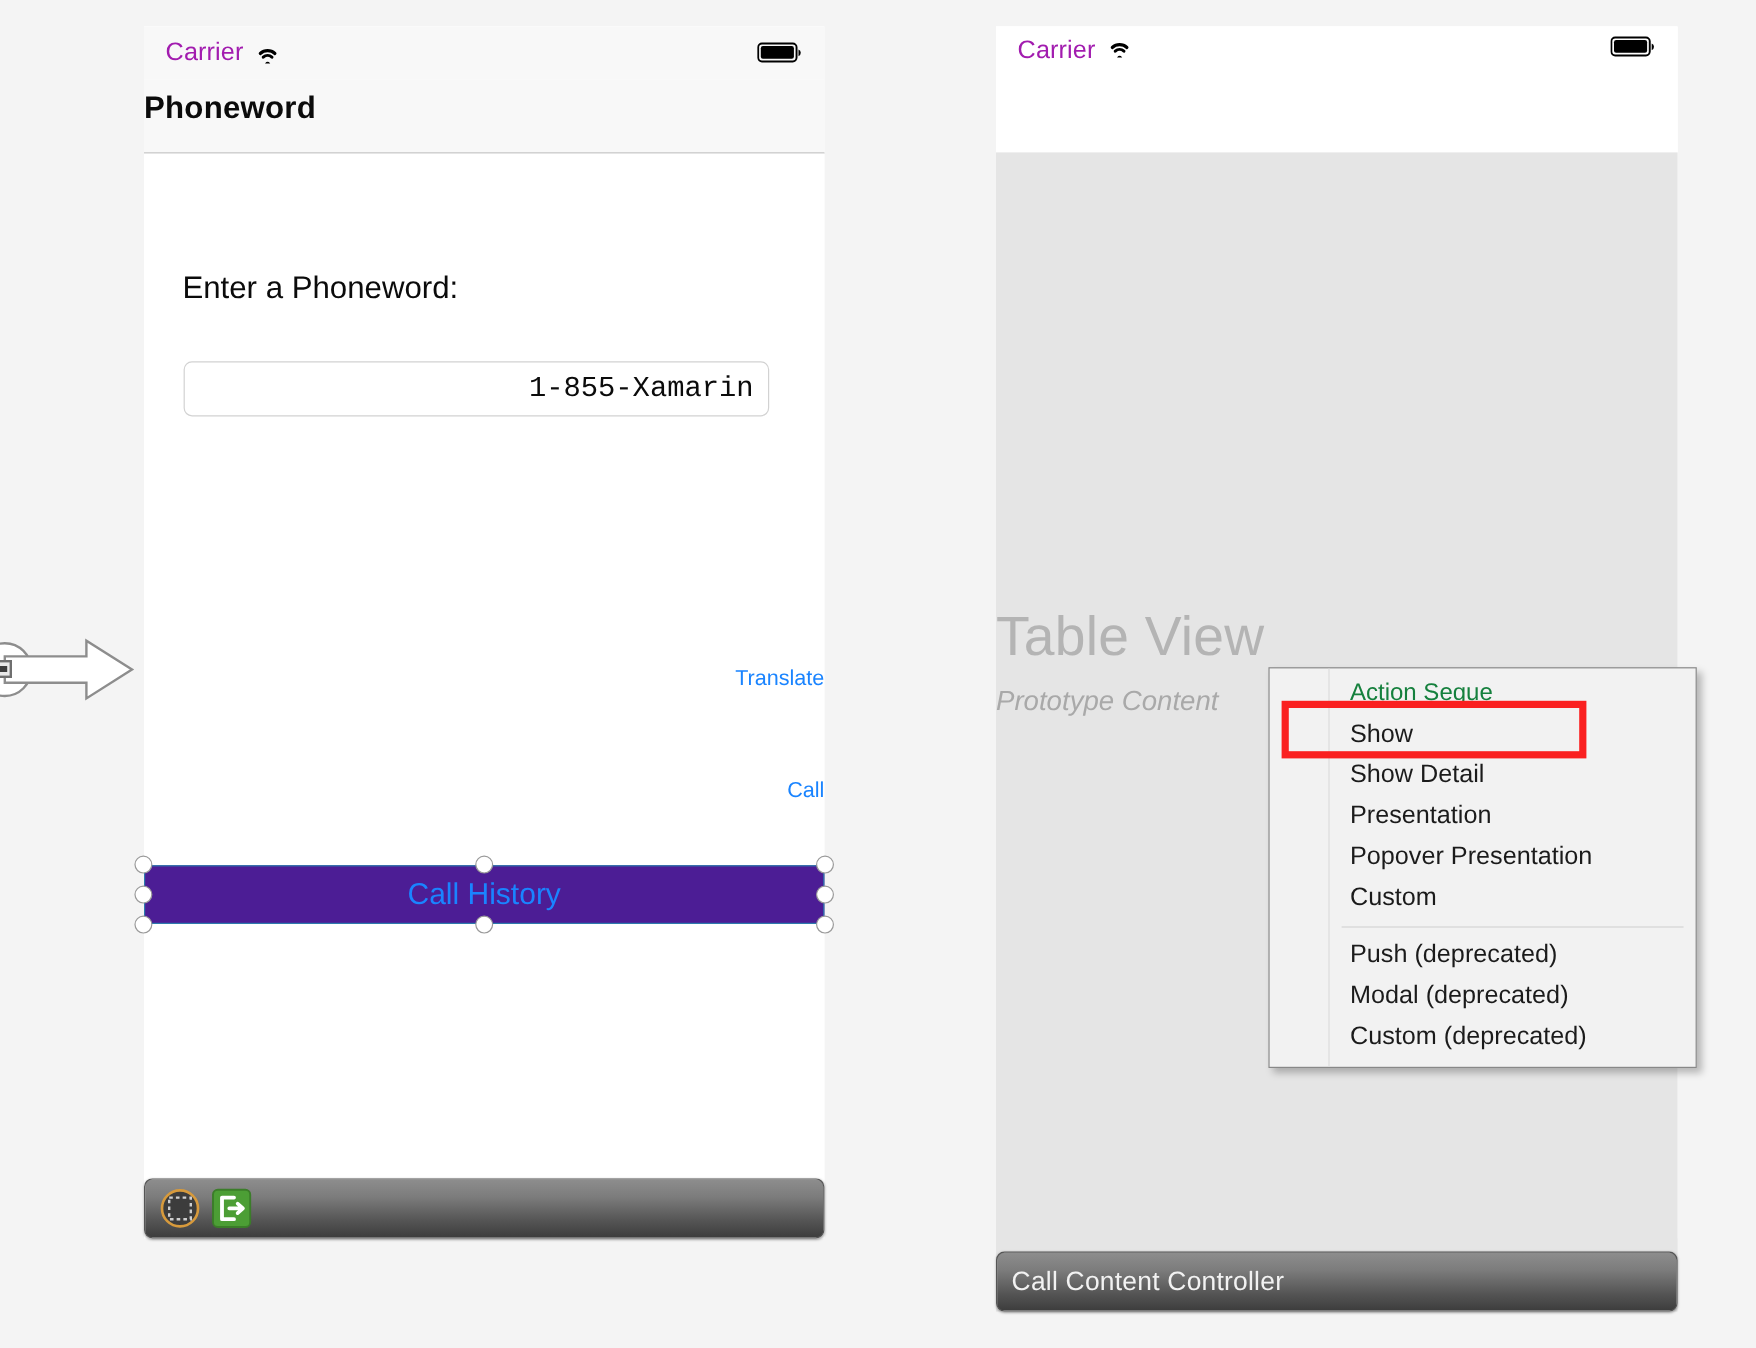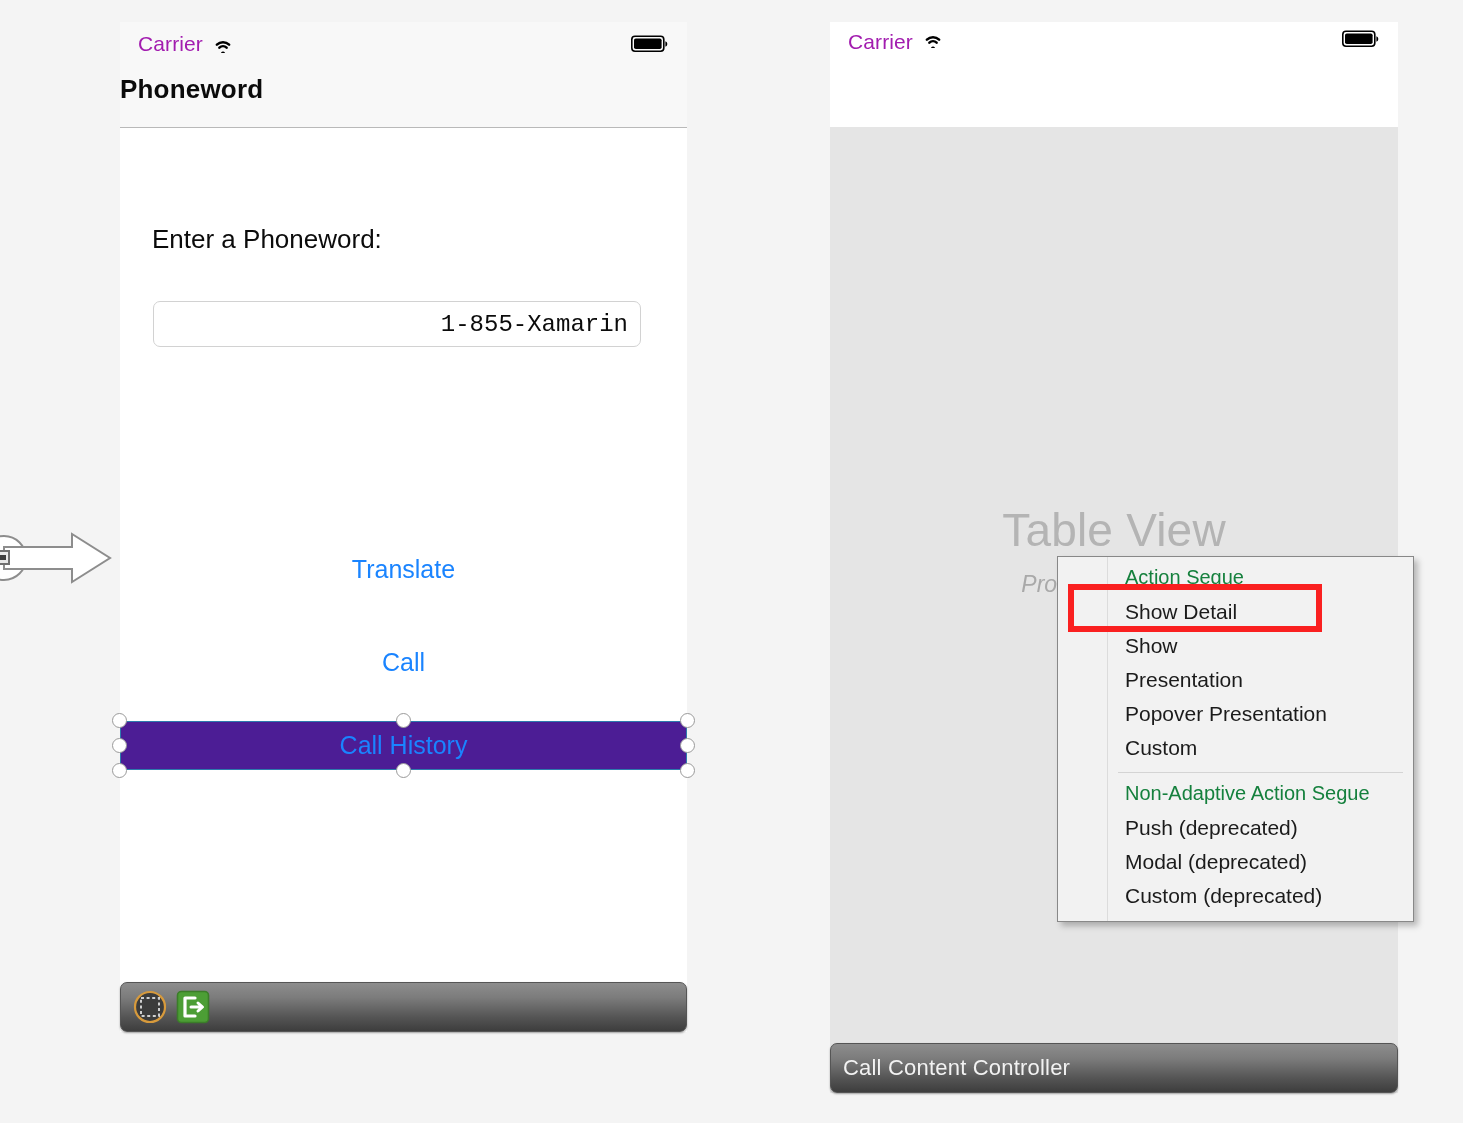--- a/index.html
+++ b/index.html
@@ -111,23 +111,23 @@
     color: #0b0b0b;
     padding: 0 12px;
     box-sizing: border-box;
     outline: none;
     text-align: right;
   }
   .pw-btn {
     position: absolute;
     width: 100%;
     left: 0;
-    text-align: center;
+    text-align: right;
     color: #1a84ff;
-    font-size: 25px;
+    font-size: 18px;
     background: transparent;
     border: none;
     font-family: "Liberation Sans", sans-serif;
     padding: 0;
     cursor: default;
   }
   #btn-translate { top: 427px; }
   #btn-call      { top: 520px; }
 
   
@@ -161,21 +161,20 @@
   .ch-body {
     position: relative;
     background: #e5e5e5;
     height: 966px;
   }
   .ch-placeholder {
     position: absolute;
     left: 0;
     top: 0;
     width: 100%;
-    text-align: center;
   }
   .ch-title {
     font-size: 46px;
     color: #b4b4b4;
     margin-top: 376px;
     letter-spacing: 0.2px;
   }
   .ch-subtitle {
     font-size: 23px;
     color: #a9a9a9;
@@ -376,28 +375,27 @@
       <span class="dock-label">Call Content Controller</span>
     </div>
   </div>
 </div>
 
 <div class="context-menu">
   <div class="menu-gutter"></div>
 
   <div class="menu-header">Action Segue</div>
 
+  <div class="menu-item">Show</div>
   <div class="menu-item">Show Detail</div>
-  <div class="menu-item">Show</div>
   <div class="menu-item">Presentation</div>
   <div class="menu-item">Popover Presentation</div>
   <div class="menu-item">Custom</div>
 
   <div class="menu-sep"></div>
 
-  <div class="menu-header">Non-Adaptive Action Segue</div>
 
   <div class="menu-item">Push (deprecated)</div>
   <div class="menu-item">Modal (deprecated)</div>
   <div class="menu-item">Custom (deprecated)</div>
 </div>
 
 <div class="highlight-box"></div>
 
 </body></html>

